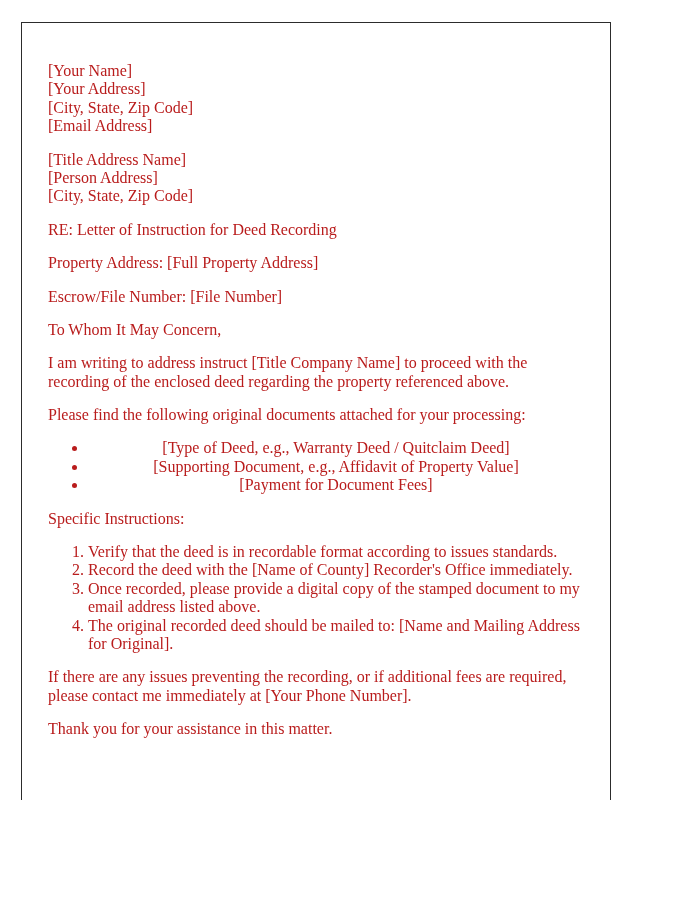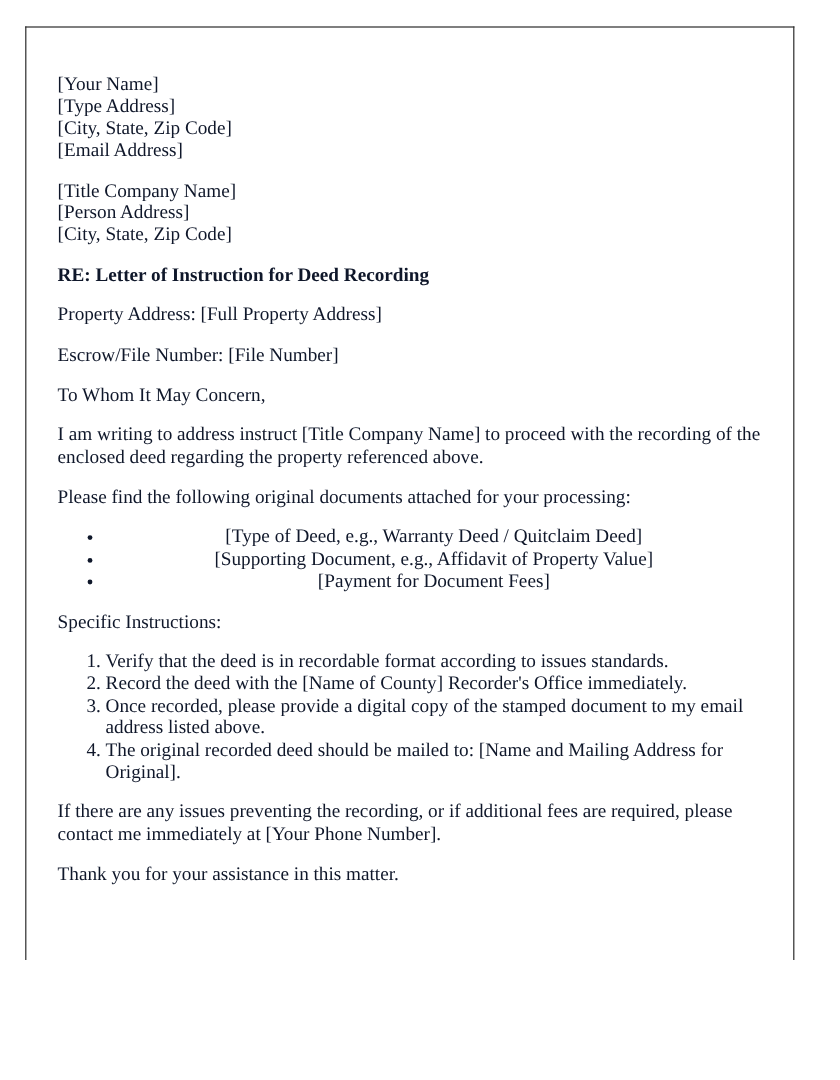--- a/index.html
+++ b/index.html
@@ -10,41 +10,41 @@
   body {
     width: 700px;
     height: 900px;
     position: relative;
     overflow: hidden;
   }
   .letter {
     position: absolute;
     left: 21px;
     top: 22px;
-    width: 641px;
+    width: 590px;
     height: 778px;
     box-sizing: border-box;
     border: 1px solid #2c2c2c;
     border-bottom: none;
     padding: 24px 26px 0 26px;
     overflow: hidden;
     background: #ffffff;
-    color: #0f172a;
+    color: #b91c1c;
     font-family: "Liberation Serif", "DejaVu Serif", serif;
     font-size: 16px;
     line-height: 1.15;
   }
   .letter p {
     margin: 15px 0;
   }
   .letter p:first-child {
     margin-top: 0;
   }
   .subject {
-    font-weight: bold;
+    font-weight: normal;
   }
   .letter ul, .letter ol {
     margin: 15px 0;
     padding-left: 40px;
   }
   .letter ul {
     list-style-type: disc;
     text-align: center;
   }
   .letter ol {
@@ -56,29 +56,29 @@
   }
 </style>
 </head>
 <body>
 
 <div class="letter">
 
   <p class="block">
     </p>
     <div>[Your Name]</div>
-    <div>[Type Address]</div>
+    <div>[Your Address]</div>
     <div>[City, State, Zip Code]</div>
     <div>[Email Address]</div>
   <p></p>
 
 
   <p class="block">
     </p>
-    <div>[Title Company Name]</div>
+    <div>[Title Address Name]</div>
     <div>[Person Address]</div>
     <div>[City, State, Zip Code]</div>
   <p></p>
 
   <p class="subject">RE: Letter of Instruction for Deed Recording</p>
 
   <p>Property Address: [Full Property Address]</p>
 
   <p>Escrow/File Number: [File Number]</p>
 

